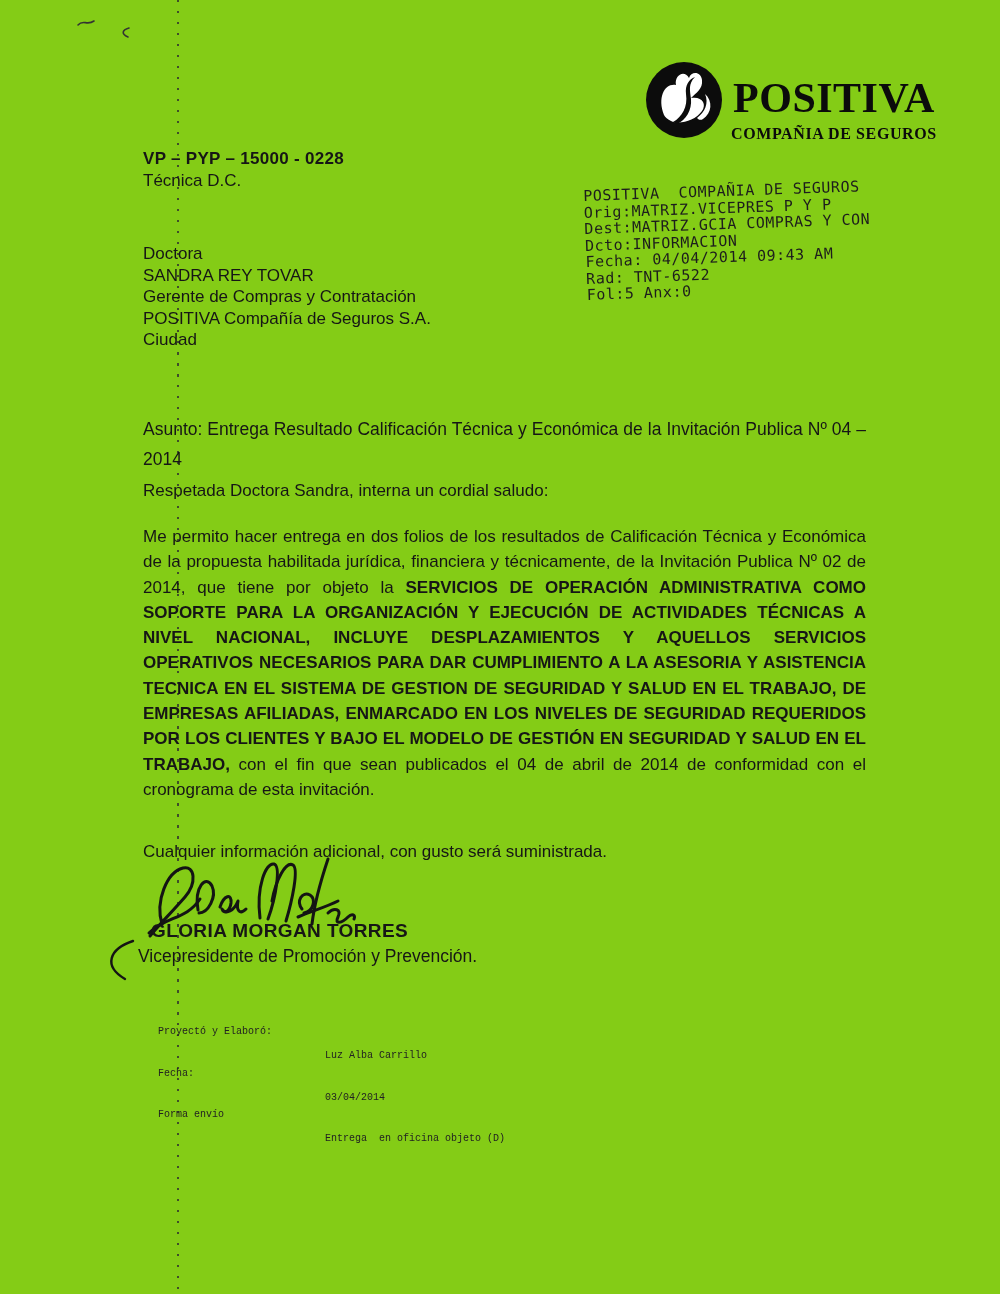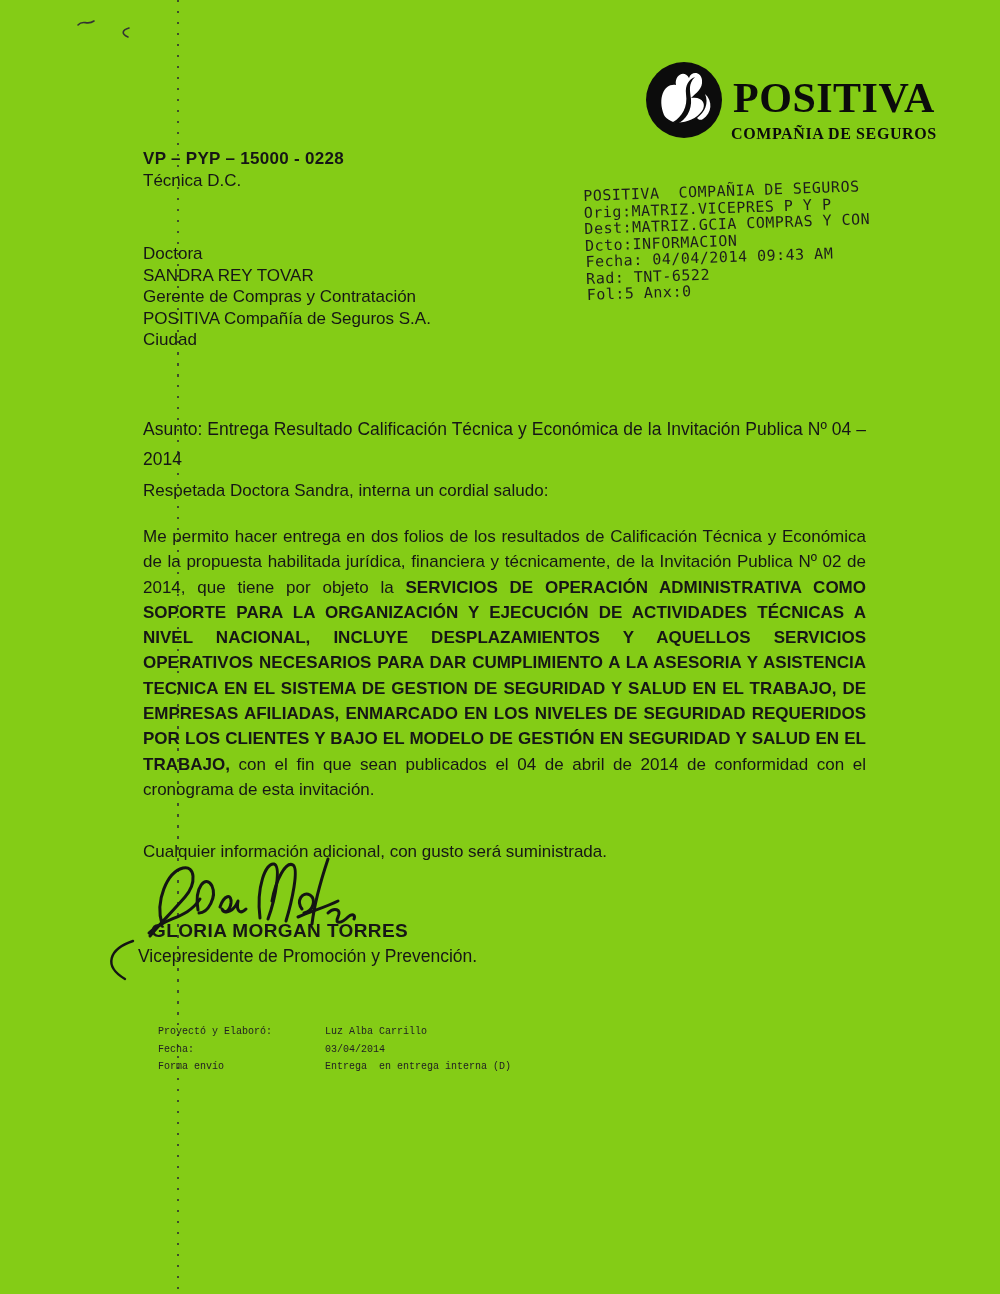--- a/index.html
+++ b/index.html
@@ -54,21 +54,21 @@
   .closing{position:absolute;left:143px;top:842px;font-size:17px;}
   
   .signature-svg{position:absolute;left:140px;top:856px;}
   .paren-svg{position:absolute;left:101px;top:938px;}
   .signer-name{position:absolute;left:143px;top:920px;font-size:19px;font-weight:700;letter-spacing:.4px;margin-left:8px;}
   .signer-title{position:absolute;left:138px;top:946px;font-size:17.5px;}
   
   .footer{position:absolute;left:158px;top:1023px;font-size:10px;line-height:17.5px;color:#222;font-family:Liberation Mono, monospace;}
   .footer-row{display:flex;}
   .footer-label{width:167px;}
-  .footer-value{white-space:pre-wrap;}
+  .footer-value{white-space:pre-wrap;margin-top:24px;}
 </style>
 </head>
 <body>
 
 <div class="page">
 
   <svg class="pen-mark" style="left:76px;top:16px" width="22" height="14" viewBox="0 0 22 14">
     <path d="M2,9 C7,3 11,10 18,5" stroke="#333" stroke-width="1.6" fill="none" stroke-linecap="round"></path>
   </svg>
   <svg class="pen-mark" style="left:118px;top:26px" width="14" height="14" viewBox="0 0 14 14">
@@ -147,17 +147,17 @@
     <div class="footer-row">
       <span class="footer-label">Proyectó y Elaboró:</span>
       <span class="footer-value">Luz Alba Carrillo</span>
     </div>
     <div class="footer-row">
       <span class="footer-label">Fecha:</span>
       <span class="footer-value">03/04/2014</span>
     </div>
     <div class="footer-row">
       <span class="footer-label">Forma envío</span>
-      <span class="footer-value">Entrega  en entrega interna (D)</span>
+      <span class="footer-value">Entrega  en oficina objeto (D)</span>
     </div>
   </div>
 
 </div>
 
 </body></html>

